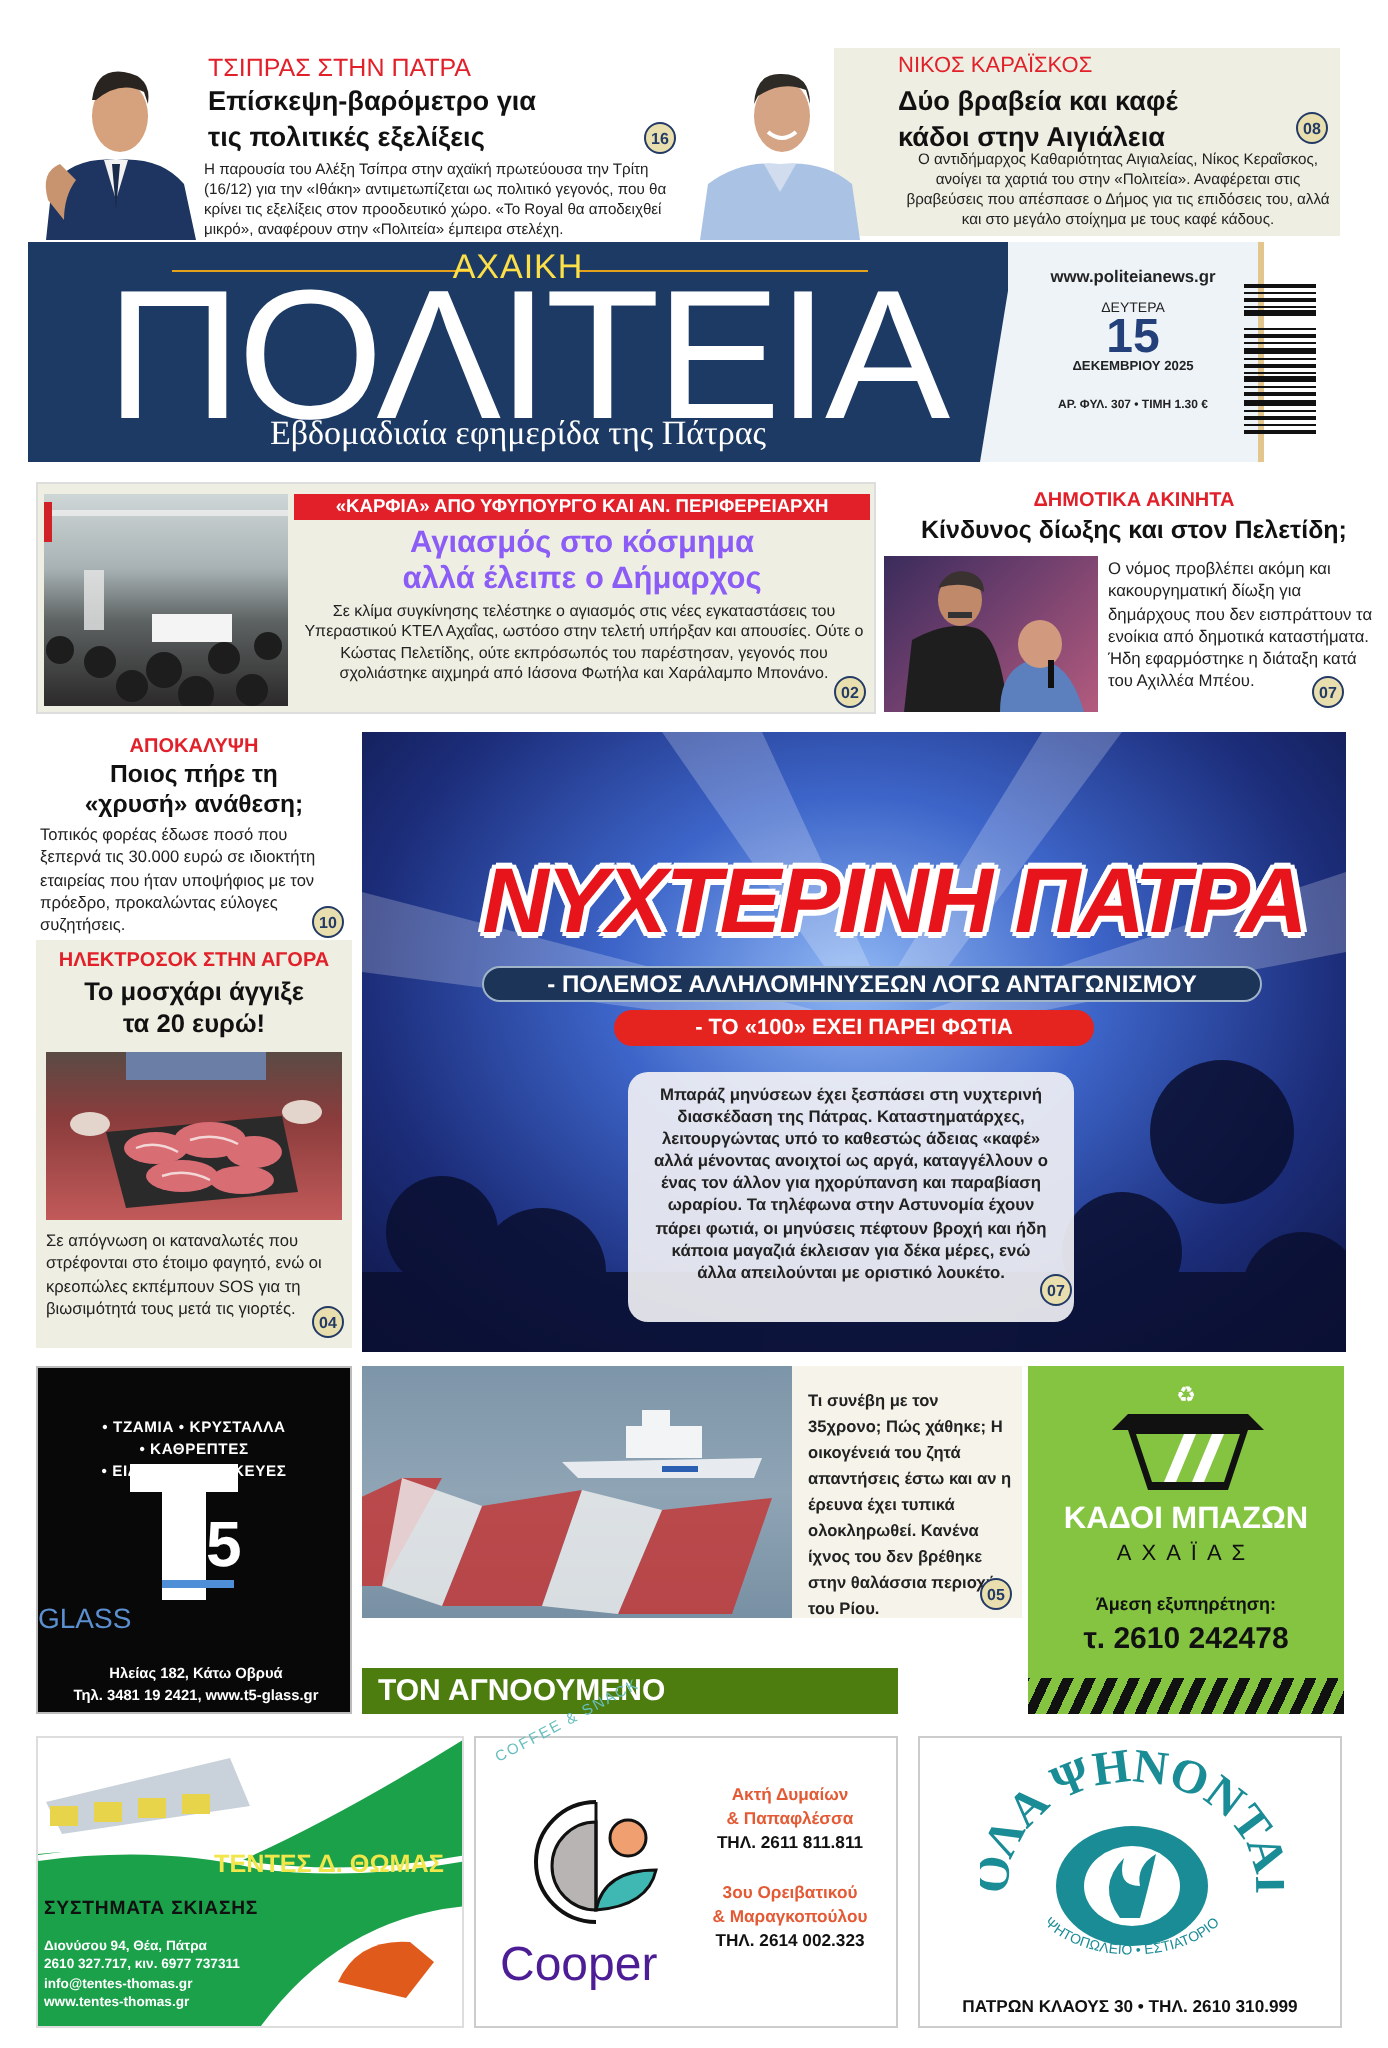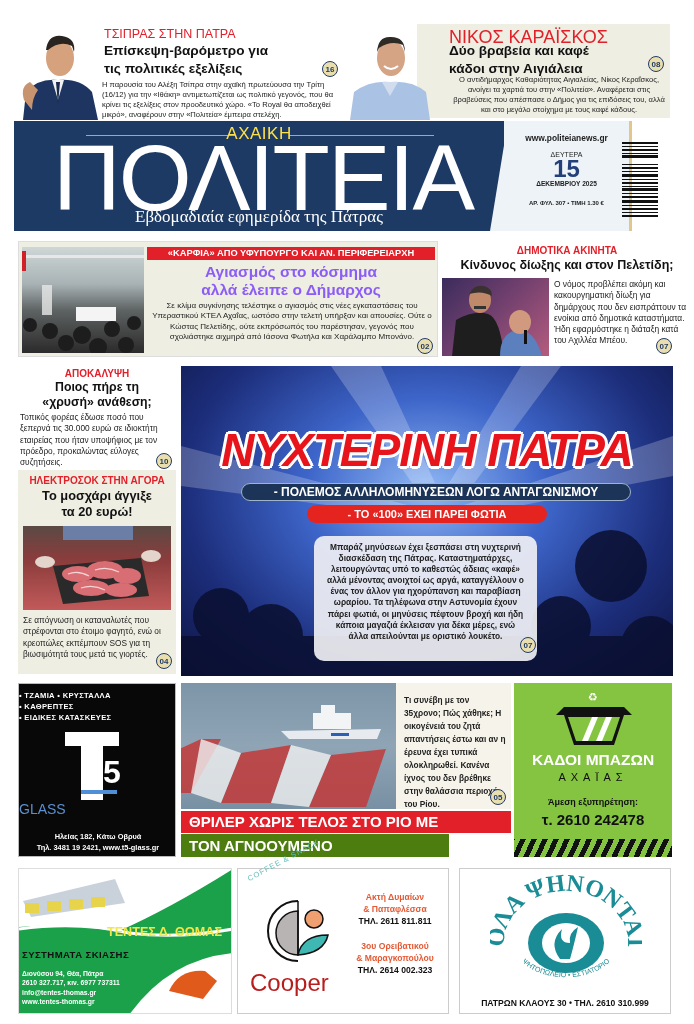--- a/index.html
+++ b/index.html
@@ -77,21 +77,21 @@
   <div class="abs beige" style="left:70px;top:24px;width:253px;height:94px;"></div>
   <div class="photo" style="left:3px;top:20px;width:80px;height:100px;">
     <svg width="80" height="100" viewBox="0 0 80 100">
       <path d="M0 100 L4 72 Q20 60 40 62 Q62 60 76 72 L80 100 Z" fill="#aac3e4"></path>
       <path d="M32 62 L40 76 L48 62 Z" fill="#d1ddef"></path>
       <ellipse cx="41" cy="38" rx="14" ry="18" fill="#d4a485"></ellipse>
       <path d="M27 32 Q28 16 41 17 Q55 17 55 32 L53 25 Q41 20 29 28 Z" fill="#2e2a26"></path>
       <path d="M34 46 Q41 52 48 46" stroke="#ffffff" stroke-width="2" fill="none"></path>
     </svg>
   </div>
-  <div class="abs kicker" style="left:102px;top:27px;font-size:18px;">ΝΙΚΟΣ ΚΑΡΑΪΣΚΟΣ</div>
+  <div class="abs kicker" style="left:102px;top:27px;font-size:11px;">ΝΙΚΟΣ ΚΑΡΑΪΣΚΟΣ</div>
   <div class="abs" style="left:102px;top:42px;font:bold 13.6px/18px 'Liberation Sans',sans-serif;color:#111;">
     <div>Δύο βραβεία και καφέ</div>
     <div>κάδοι στην Αιγιάλεια</div>
   </div>
   <div class="badge" style="left:301px;top:56px;">08</div>
   <div class="abs body-text" style="left:102px;top:75px;width:220px;font-size:7.6px;line-height:10px;text-align:center;">Ο αντιδήμαρχος Καθαριότητας Αιγιαλείας, Νίκος Κεραΐσκος, ανοίγει τα χαρτιά του στην «Πολιτεία». Αναφέρεται στις βραβεύσεις που απέσπασε ο Δήμος για τις επιδόσεις του, αλλά και στο μεγάλο στοίχημα με τους καφέ κάδους.</div>
 </div>
 
 <div id="masthead" class="abs">
   <div class="line-l" style="left:72px;width:150px;"></div>
@@ -234,29 +234,29 @@
     <g fill="#0a0f30" opacity="0.85">
       <circle cx="40" cy="250" r="28"></circle>
         <circle cx="90" cy="270" r="32"></circle>
         <circle cx="130" cy="295" r="24"></circle>
       <circle cx="380" cy="260" r="30"></circle>
         <circle cx="430" cy="200" r="36"></circle>
         <circle cx="470" cy="280" r="30"></circle>
       <rect x="0" y="270" width="492" height="40"></rect>
     </g>
   </svg>
-  <div class="title" style="top:62px;">ΝΥΧΤΕΡΙΝΗ ΠΑΤΡΑ</div>
+  <div class="title" style="top:62px;margin-left:20px;">ΝΥΧΤΕΡΙΝΗ ΠΑΤΡΑ</div>
   <div class="pill-dark">- ΠΟΛΕΜΟΣ ΑΛΛΗΛΟΜΗΝΥΣΕΩΝ ΛΟΓΩ ΑΝΤΑΓΩΝΙΣΜΟΥ</div>
   <div class="pill-red">- ΤΟ «100» ΕΧΕΙ ΠΑΡΕΙ ΦΩΤΙΑ</div>
   <div class="textbox">Μπαράζ μηνύσεων έχει ξεσπάσει στη νυχτερινή διασκέδαση της Πάτρας. Καταστηματάρχες, λειτουργώντας υπό το καθεστώς άδειας «καφέ» αλλά μένοντας ανοιχτοί ως αργά, καταγγέλλουν ο ένας τον άλλον για ηχορύπανση και παραβίαση ωραρίου. Τα τηλέφωνα στην Αστυνομία έχουν πάρει φωτιά, οι μηνύσεις πέφτουν βροχή και ήδη κάποια μαγαζιά έκλεισαν για δέκα μέρες, ενώ άλλα απειλούνται με οριστικό λουκέτο.</div>
   <div class="badge" style="left:339px;top:271px;">07</div>
 </div>
 
 <div id="ad-t5" class="abs">
-  <div style="margin-top:6px;text-align:left;color:#fff;font:bold 7.6px/11px 'Liberation Sans',sans-serif;letter-spacing:0.3px;">
+  <div style="margin-top:24px;text-align:center;color:#fff;font:bold 7.6px/11px 'Liberation Sans',sans-serif;letter-spacing:0.3px;">
     <div>• ΤΖΑΜΙΑ  • ΚΡΥΣΤΑΛΛΑ</div>
     <div>• ΚΑΘΡΕΠΤΕΣ</div>
     <div>• ΕΙΔΙΚΕΣ ΚΑΤΑΣΚΕΥΕΣ</div>
   </div>
   <div class="abs" style="left:46px;top:48px;width:56px;height:68px;">
     <div class="abs" style="left:0;top:0;width:54px;height:14px;background:#fff;"></div>
     <div class="abs" style="left:16px;top:0;width:22px;height:68px;background:#fff;"></div>
     <div class="abs" style="left:16px;top:58px;width:36px;height:4px;background:#4f8fd8;"></div>
     <div class="abs" style="left:38px;top:22px;color:#fff;font:bold 32px/36px 'Liberation Sans',sans-serif;">5</div>
   </div>
@@ -281,21 +281,20 @@
       </g>
       <g fill="#f0f0f0" opacity=".8">
         <path d="M20 56 L60 70 L40 120 L10 110 Z"></path>
         <path d="M110 62 L150 72 L128 124 L90 120 Z"></path>
       </g>
     </svg>
   </div>
   <div class="abs" style="left:215px;top:0;width:115px;height:126px;background:#f6f4ea;"></div>
   <div class="abs body-text" style="left:223px;top:11px;width:104px;font:bold 8.3px/13px 'Liberation Sans',sans-serif;">Τι συνέβη με τον 35χρονο; Πώς χάθηκε; Η οικογένειά του ζητά απαντήσεις έστω και αν η έρευνα έχει τυπικά ολοκληρωθεί. Κανένα ίχνος του δεν βρέθηκε στην θαλάσσια περιοχή του Ρίου.</div>
   <div class="badge" style="left:309px;top:106px;">05</div>
-  <div class="abs" style="left:0;top:128px;width:330px;height:22px;background:#e2202a;color:#fff;font:bold 15px/22px 'Liberation Sans',sans-serif;padding-left:8px;">ΘΡΙΛΕΡ ΧΩΡΙΣ ΤΕΛΟΣ ΣΤΟ ΡΙΟ ΜΕ</div>
   <div class="abs" style="left:0;top:151px;width:268px;height:23px;background:#4d7c0f;color:#fff;font:bold 15px/23px 'Liberation Sans',sans-serif;padding-left:8px;">ΤΟΝ ΑΓΝΟΟΥΜΕΝΟ ΨΑΡΟΝΤΟΥΦΕΚΑ</div>
 </div>
 
 <div id="ad-kadoi" class="abs">
   <div class="abs" style="left:0;top:8px;width:158px;text-align:center;color:#fff;font:bold 11px 'DejaVu Sans',sans-serif;">♻</div>
   <svg class="abs" style="left:40px;top:22px;" width="80" height="42" viewBox="0 0 80 42">
     <path d="M2 10 L10 2 L70 2 L78 10 L70 10 L60 40 L20 40 L10 10 Z" fill="#111"></path>
     <path d="M14 12 L66 12 L58 36 L22 36 Z" fill="#84c441"></path>
     <path d="M28 36 L38 12 L44 12 L34 36 Z" fill="#fff"></path>
     <path d="M42 36 L52 12 L58 12 L48 36 Z" fill="#fff"></path>
@@ -333,21 +332,21 @@
 
 <div id="ad-cooper" class="abs">
   <svg class="abs" style="left:20px;top:14px;" width="80" height="90" viewBox="0 0 80 90">
     <path d="M40 18 A30 30 0 1 0 40 78" stroke="#111" stroke-width="2" fill="none"></path>
     <path d="M40 28 L40 72 A22 22 0 0 1 40 28 Z" fill="#b9b4b4" stroke="#111" stroke-width="1.5"></path>
     <circle cx="56" cy="36" r="9" fill="#f0a070" stroke="#111" stroke-width="1.5"></circle>
     <path d="M40 72 Q44 52 70 52 Q66 70 40 72 Z" fill="#3fb8b4" stroke="#111" stroke-width="1.5"></path>
     <path d="M40 18 L40 72" stroke="#111" stroke-width="1.5"></path>
   </svg>
   <div class="abs" style="left:8px;top:6px;width:90px;color:#66bfbd;font:7.6px 'Liberation Sans',sans-serif;transform:rotate(-28deg);transform-origin:left top;letter-spacing:1px;">COFFEE &amp; SNACK</div>
-  <div class="abs" style="left:12px;top:100px;color:#b91c1c;font:24px 'Liberation Sans',sans-serif;">Cooper</div>
+  <div class="abs" style="left:12px;top:100px;color:#4c1d95;font:24px 'Liberation Sans',sans-serif;">Cooper</div>
   <div class="abs" style="left:104px;top:22px;width:106px;text-align:center;font:bold 8.6px/12px 'Liberation Sans',sans-serif;">
     <div style="color:#e35a35;">Ακτή Δυμαίων</div>
     <div style="color:#e35a35;">&amp; Παπαφλέσσα</div>
     <div style="color:#111;">ΤΗΛ. 2611 811.811</div>
     <div style="color:#e35a35;margin-top:13px;">3ου Ορειβατικού</div>
     <div style="color:#e35a35;">&amp; Μαραγκοπούλου</div>
     <div style="color:#111;">ΤΗΛ. 2614 002.323</div>
   </div>
 </div>
 

